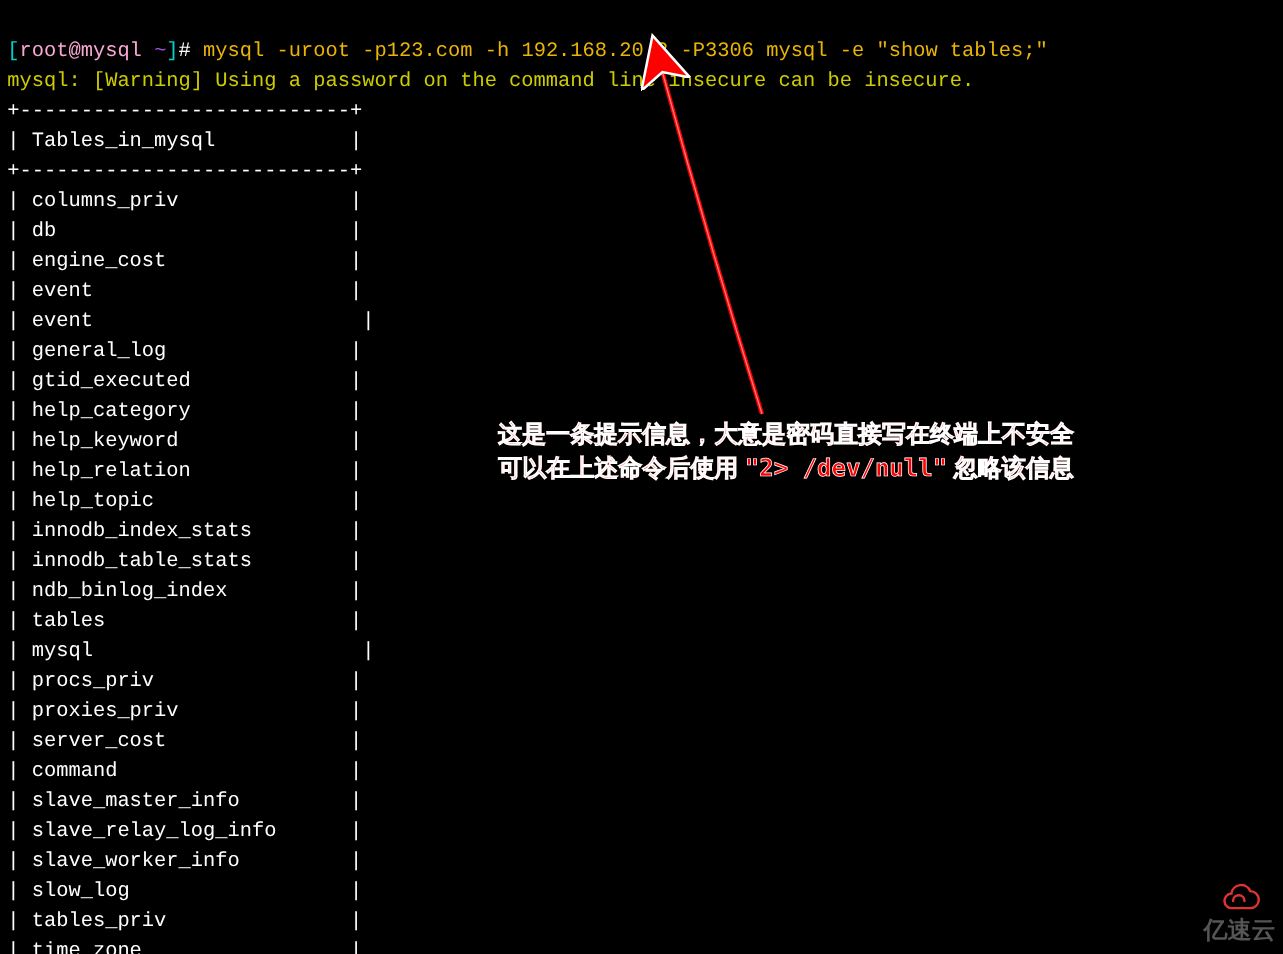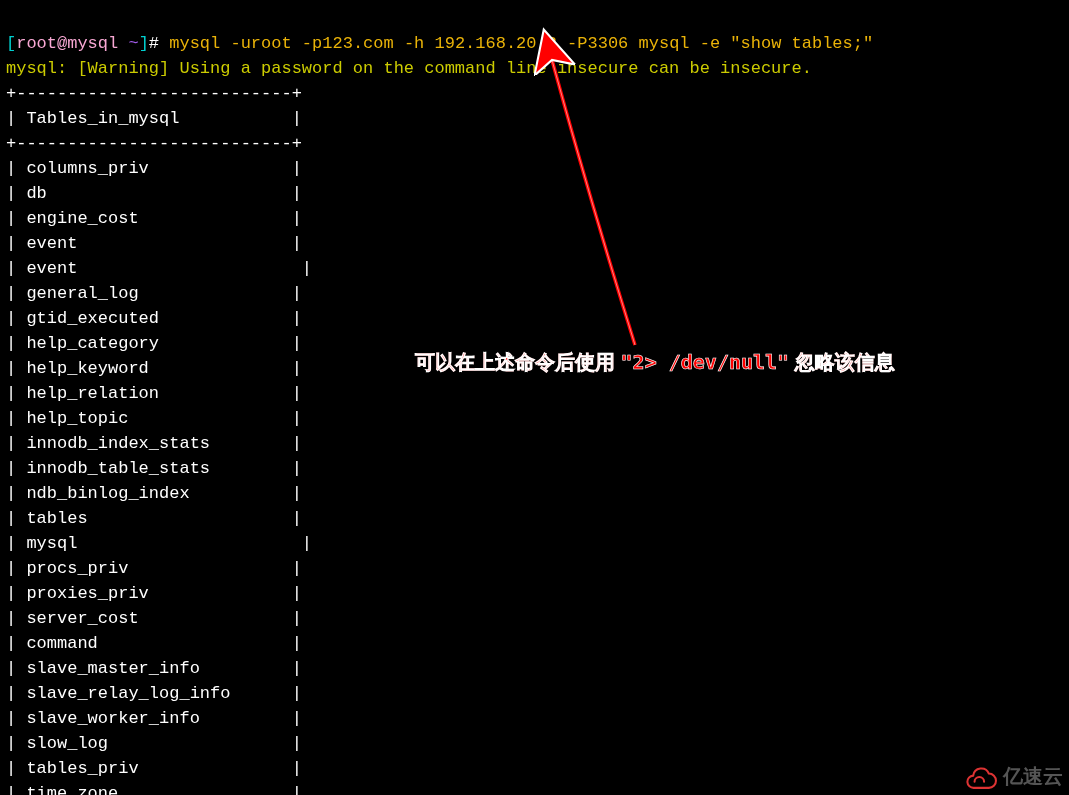--- a/index.html
+++ b/index.html
@@ -49,20 +49,21 @@
     position: absolute;
     right: 6px;
     bottom: 6px;
     display: flex;
     align-items: center;
     gap: 6px;
     font-family: "Microsoft YaHei", sans-serif;
     font-size: 20px;
     font-weight: 700;
     color: #555;
+    flex-direction: column;
   }
   .watermark svg { width: 34px; height: 24px; }
 </style>
 </head>
 <body>
 
 <div class="terminal">
 <span class="prompt-bracket">[</span><span class="prompt-user">root@mysql</span><span class="prompt-bracket"> </span><span class="prompt-tilde">~</span><span class="prompt-bracket">]</span><span class="prompt-hash">#</span> <span class="cmd">mysql -uroot -p123.com -h 192.168.20.2 -P3306 mysql -e "show tables;"</span>
 <span class="warn">mysql: [Warning] Using a password on the command line insecure can be insecure.</span>
 <span class="tbl">+---------------------------+</span>
@@ -100,20 +101,21 @@
   <defs>
     <marker id="ah" markerWidth="14" markerHeight="14" refX="3" refY="6" orient="auto">
       <path d="M0,0 L12,6 L0,12 L3,6 Z" fill="#ff0000" stroke="#fff" stroke-width="0.6"></path>
     </marker>
   </defs>
   <path d="M 635 345 Q 590 200 552 60" stroke="#ff0000" stroke-width="3.5" fill="none" marker-end="url(#ah)"></path>
   <path d="M 635 345 Q 590 200 552 60" stroke="#fff" stroke-width="1" fill="none" opacity="0.5"></path>
 </svg>
 
 <div class="annotation">
+  <div>这是一条提示信息，大意是密码直接写在终端上不安全</div>
   <div>
     <span>可以在上述命令后使用 </span><span class="quote">"2&gt; /dev/null"</span><span> 忽略该信息</span>
   </div>
 </div>
 
 <div class="watermark">
   <svg viewBox="0 0 50 34">
     <path d="M38 12a12 12 0 0 0-23 3 9 9 0 1 0 1 18h22a10 10 0 0 0 0-21z" fill="none" stroke="#d33" stroke-width="3"></path>
     <path d="M17 24c0-4 3-7 7-7s7 3 7 7" fill="none" stroke="#d33" stroke-width="3" stroke-linecap="round"></path>
   </svg>

